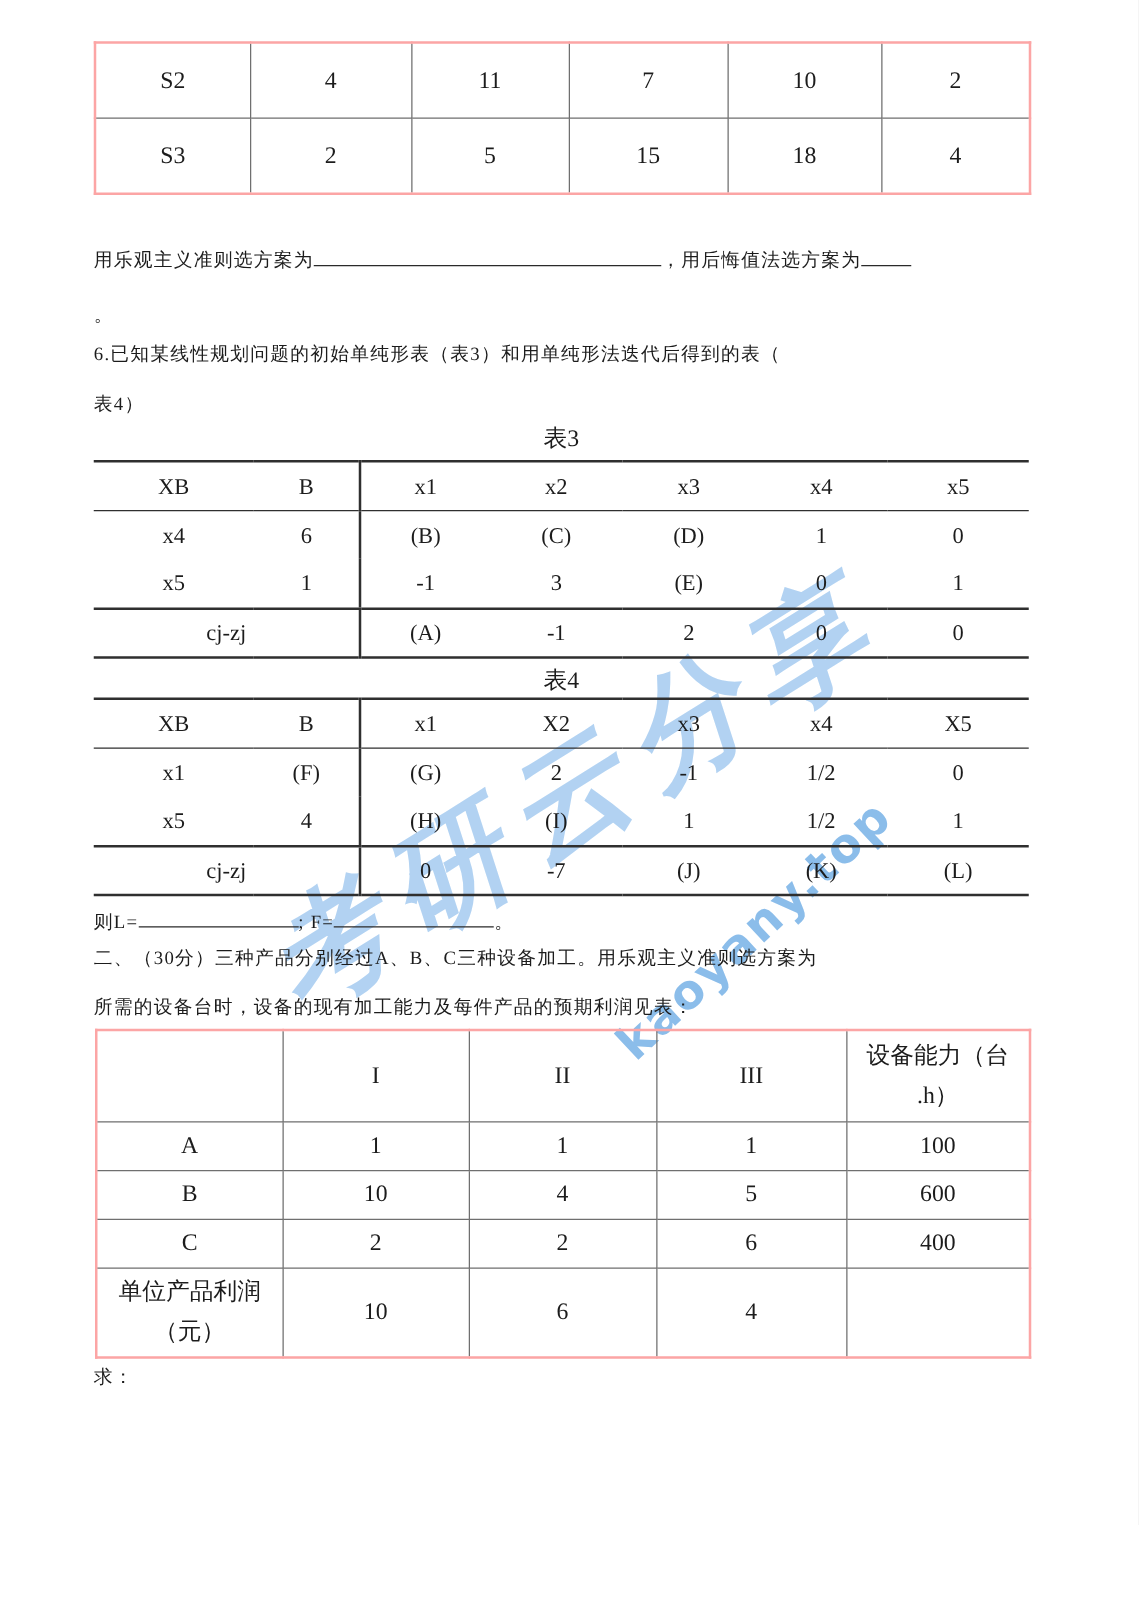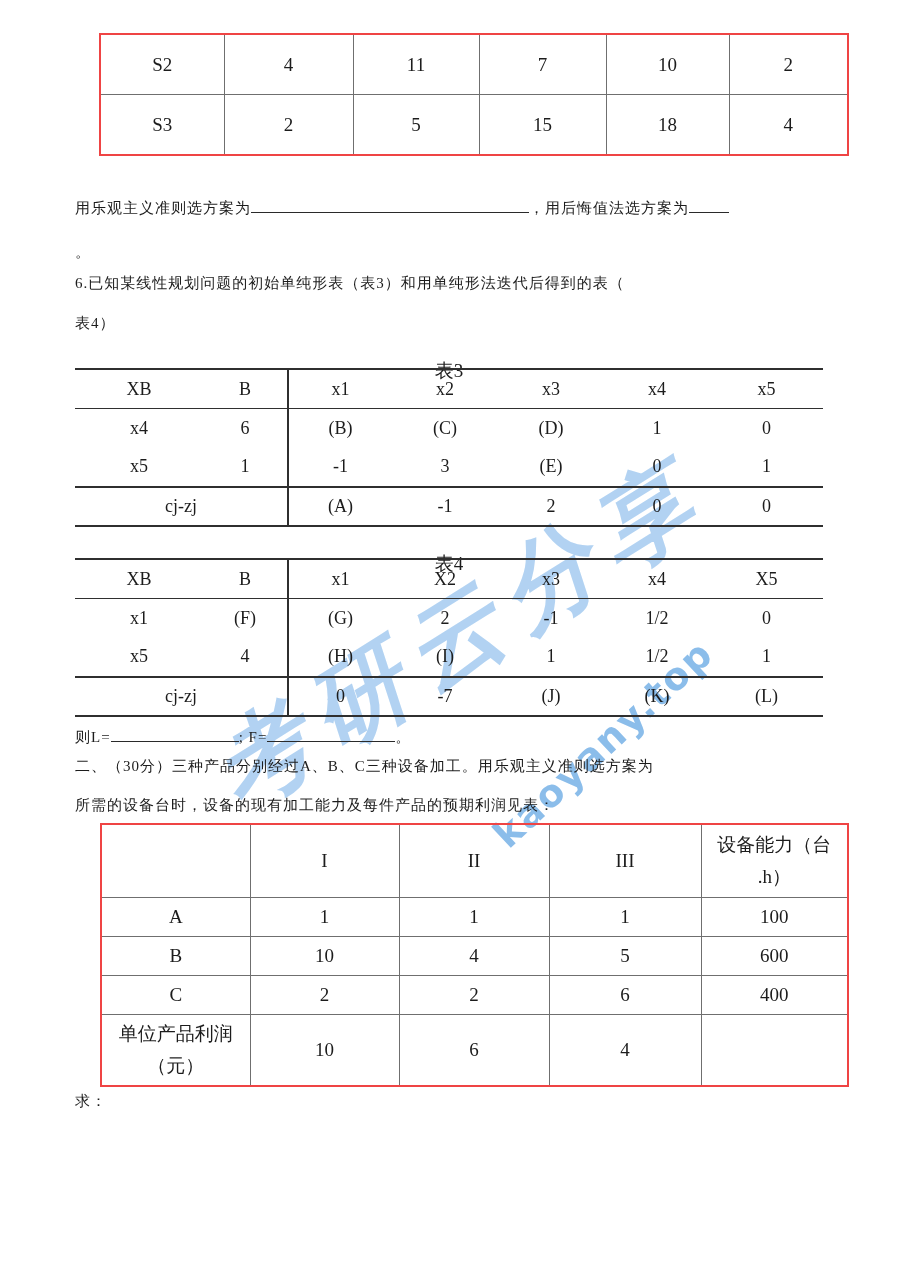--- a/index.html
+++ b/index.html
@@ -18,41 +18,41 @@
   }
   .wm-latin{
     position:absolute;z-index:0;left:462px;top:720px;width:280px;height:50px;
     transform:rotate(-43deg);transform-origin:center;
     font-size:38px;letter-spacing:2px;line-height:50px;white-space:nowrap;
     color:#7fb6e8;font-family:"DejaVu Sans","Liberation Sans",sans-serif;
     font-weight:bold;opacity:.9;text-align:center;
   }
   
   table{border-collapse:collapse;table-layout:fixed;}
-  .grid{border:2px solid #ef4444;margin-left:24px;}
+  .grid{border:2px solid #fca5a5;}
   .grid td{border:1px solid #6f6f6f;text-align:center;vertical-align:middle;
            font-size:19px;padding:0 4px;overflow:hidden;}
   .payoff{left:75px;top:33px;width:748px;height:119px;}
   .payoff td{height:59px;}
   .equip{left:76px;top:823px;width:747px;height:255px;}
   .equip td{font-size:19px;line-height:32px;}
   .equip .hdr td{height:72px;}
   .equip .r td{height:38px;}
   .equip .profit td{height:70px;}
   
   .simplex{left:75px;top:0;width:748px;
            border-top:2px solid #2f2f2f;border-bottom:2px solid #2f2f2f;font-family:Liberation Serif, serif;}
   .simplex td{text-align:center;vertical-align:middle;font-size:18px;padding:0;}
   .simplex tr.hd td{height:38px;border-bottom:1.5px solid #2f2f2f;}
   .simplex tr.dr td{height:38px;}
   .simplex tr.dl td{height:39px;border-bottom:2px solid #2f2f2f;}
   .simplex tr.ft td{height:37px;}
   .simplex td.vl{border-left:2px solid #2f2f2f;}
   .tbl-title{position:absolute;left:75px;width:748px;text-align:center;
-             font-size:19px;z-index:1;margin-top:20px;}
+             font-size:19px;z-index:1;}
   
   .para{position:absolute;left:75px;font-size:15px;letter-spacing:1px;
         white-space:nowrap;z-index:1;}
   .blank{display:inline-block;border-bottom:1px solid #2a2a2a;
          height:18px;vertical-align:baseline;}
   .b280{width:278px;} .b38{width:40px;} .b130{width:128px;}
 </style>
 </head>
 <body>
 

